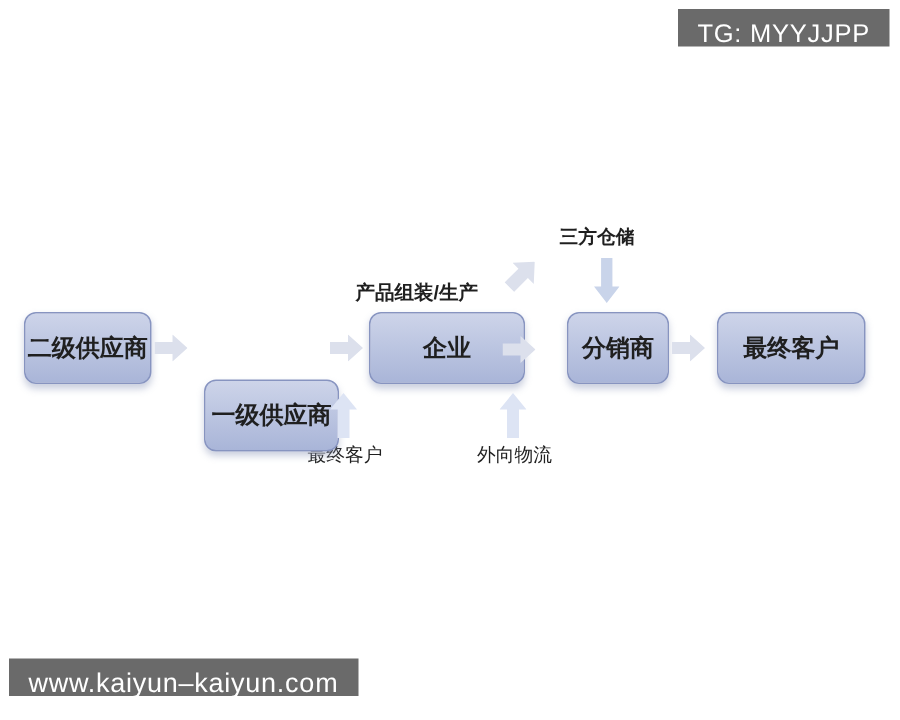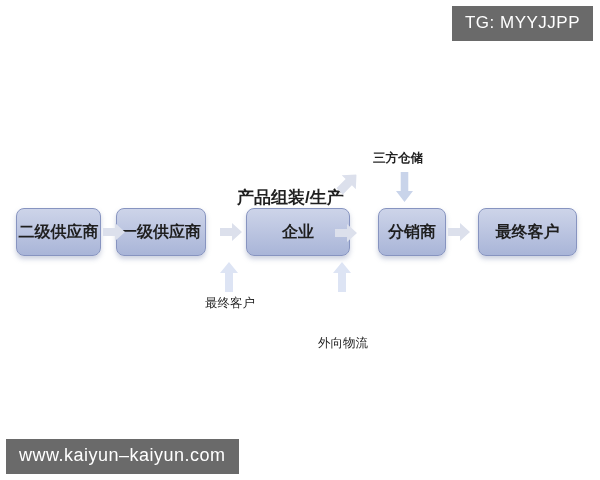--- a/index.html
+++ b/index.html
@@ -10,21 +10,21 @@
     position: relative;
     overflow: hidden;
   }
   .stage { position: absolute; inset: 0; }
 
   
   .badge {
     position: absolute;
     background: var(--badge-bg, #6a6a6a);
     color: var(--badge-text, #ffffff);
-    height: 35px;
+    height: 25px;
     line-height: 33px;
     font-size: 17px;
     letter-spacing: 0.5px;
     padding: 0 13px;
     white-space: nowrap;
   }
   .badge-top-right { top: 6px; right: 7px; }
   .badge-bottom-left { top: 439px; left: 6px; font-size: 18px; }
 
   
@@ -39,21 +39,21 @@
     font-size: 16px;
     font-weight: 600;
     color: var(--node-text, #1f1f1f);
     background: linear-gradient(180deg, var(--node-fill-top, #cdd4e9) 0%, var(--node-fill-bottom, #a9b5d8) 100%);
     border: 1px solid var(--node-border, #8794c0);
     box-shadow: 0 3px 5px rgba(140, 150, 185, 0.45);
     white-space: nowrap;
     font-family: Liberation Serif, serif;
   }
   .node-1 { left: 16px;  width: 85px; }
-  .node-2 { left: 116px; width: 90px; }
+  .node-2 { left: 136px; width: 90px; margin-top: 45px; }
   .node-3 { left: 246px; width: 104px; }
   .node-4 { left: 368px; width: 68px; margin-left: 10px; }
   .node-5 { left: 478px; width: 99px; }
 
   
   .arrow { position: absolute; }
   .arrow svg { display: block; width: 100%; height: 100%; }
   .arrow-right-fill  { fill: var(--arrow, #dce0ec); }
   .arrow-up-fill     { fill: var(--arrow-light, #dde4f4); }
   .arrow-down-fill   { fill: var(--arrow-down, #c9d4ea); }
@@ -70,24 +70,24 @@
     left: 336px; top: 173px; width: 24px; height: 20px;
     transform: rotate(-45deg);
   }
 
   
   .ann {
     position: absolute;
     color: var(--label-text, #1f1f1f);
     white-space: nowrap;
   }
-  .ann-assembly  { left: 237px; top: 186px; font-size: 17px; font-weight: 600; }
+  .ann-assembly  { left: 237px; top: 186px; font-size: 13px; font-weight: 600; }
   .ann-warehouse { left: 373px; top: 150px; font-size: 12.5px; font-weight: 600; }
   .ann-inbound   { left: 205px; top: 295px; font-size: 12.5px; font-weight: 500; }
-  .ann-outbound  { left: 318px; top: 295px; font-size: 12.5px; font-weight: 500; margin-top: 40px; }
+  .ann-outbound  { left: 318px; top: 295px; font-size: 12.5px; font-weight: 500; }
 </style>
 </head>
 <body>
 
 <div class="stage">
 
   <div class="badge badge-top-right">TG: MYYJJPP</div>
   <div class="badge badge-bottom-left">www.kaiyun–kaiyun.com</div>
 
   <div class="ann ann-warehouse">三方仓储</div>

